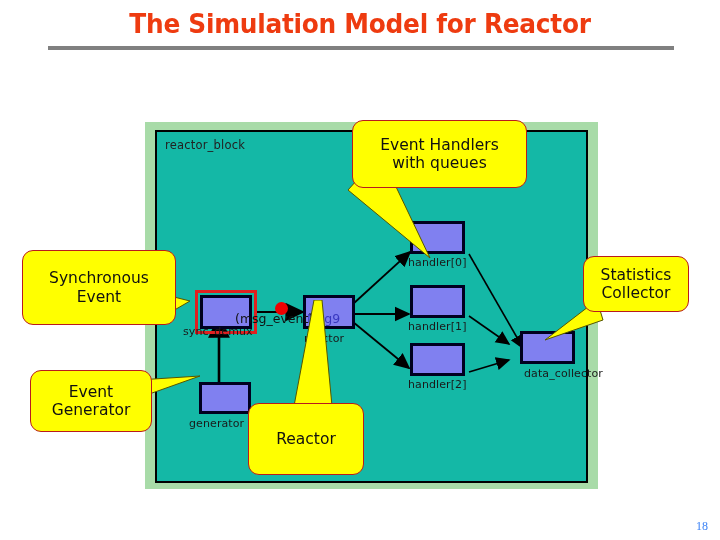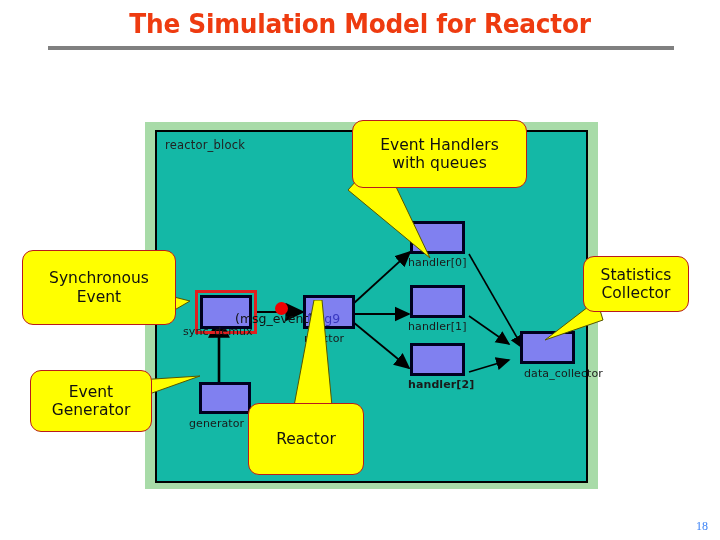--- a/index.html
+++ b/index.html
@@ -193,21 +193,21 @@
       <div class="node" style="left:146px; top:163px; width:52px; height:34px;"></div>
       <div class="node-label" style="left:147px; top:200px;">reactor</div>
 
       <div class="node" style="left:253px; top:89px; width:55px; height:33px;"></div>
       <div class="node-label" style="left:251px; top:124px;">handler[0]</div>
 
       <div class="node" style="left:253px; top:153px; width:55px; height:33px;"></div>
       <div class="node-label" style="left:251px; top:188px;">handler[1]</div>
 
       <div class="node" style="left:253px; top:211px; width:55px; height:33px;"></div>
-      <div class="node-label" style="left:251px; top:246px;font-weight:bold;">handler[2]</div>
+      <div class="node-label" style="left:251px; top:246px;">handler[2]</div>
 
       <div class="node" style="left:363px; top:199px; width:55px; height:33px;"></div>
       <div class="node-label" style="left:343px; top:235px;margin-left:24px;">data_collector</div>
 
       <div class="red-dot" style="left:118px; top:170px;"></div>
       <div class="edge-label black" style="left:78px; top:179px;">(msg_event)</div>
       <div class="edge-label blue" style="left:150px; top:179px;">Msg9</div>
 
     </div>
   </div>

